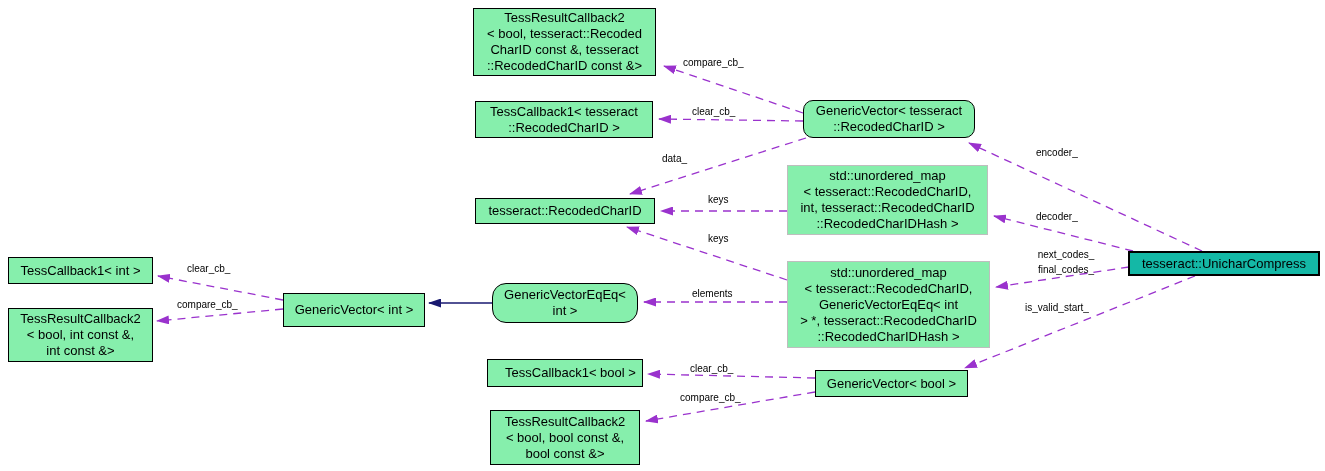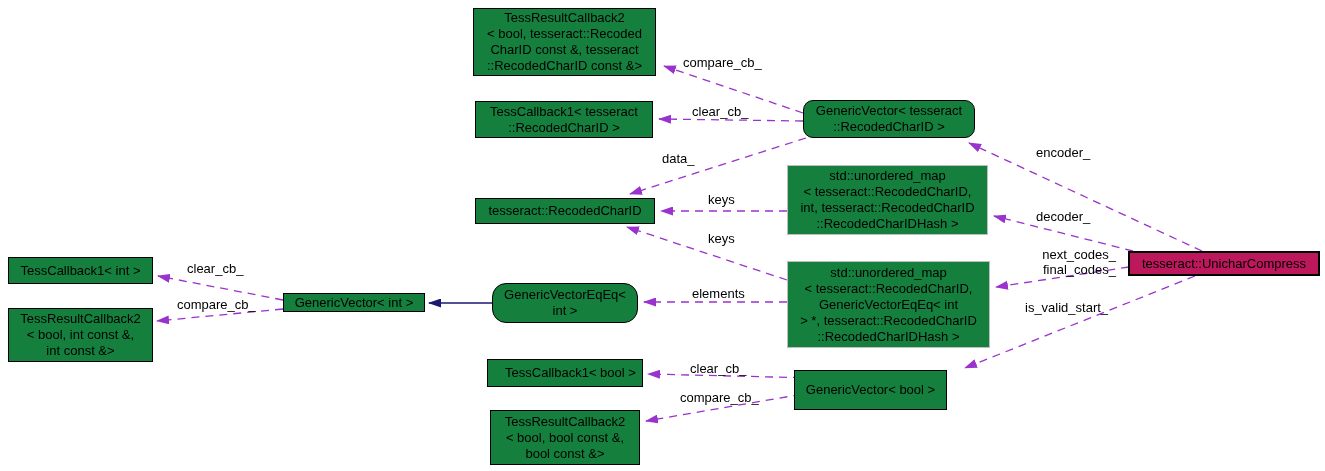--- a/index.html
+++ b/index.html
@@ -6,40 +6,40 @@
   #canvas{
     position:relative;
     width:1325px;height:471px;
     background:#ffffff;
     font-family:"Liberation Sans", sans-serif;
     color:#000;
     overflow:hidden;
   }
   .node{
     position:absolute;
-    background:#15803d;
+    background:#86efac;
     border:1px solid #000000;
     display:flex;
     align-items:center;
     justify-content:center;
     text-align:center;
     white-space:pre-line;
     font-size:13px;
     line-height:16px;
     padding:0 2px;
     box-sizing:border-box;
   }
   .node.gray{border-color:#bebebe;}
-  .node.main{background:#be185d;border-width:2px;}
+  .node.main{background:#14b8a6;border-width:2px;}
   .edge-label{
     position:absolute;
-    font-size:13px;
+    font-size:10px;
     line-height:15px;
     white-space:pre-line;
-    text-align:right;
+    text-align:center;
   }
   #edges{position:absolute;left:0;top:0;width:1325px;height:471px;}
   .edge{stroke:#9a32cd;stroke-width:1.3;fill:none;stroke-dasharray:8,6;}
   .edge.solid{stroke:#191970;stroke-dasharray:none;}
 </style>
 </head>
 <body>
 
 <div id="canvas">
 
@@ -85,25 +85,25 @@
   <div class="node gray" style="left:787px;top:261px;width:203px;height:87px;">std::unordered_map
 &lt; tesseract::RecodedCharID,
 GenericVectorEqEq&lt; int
 &gt; *, tesseract::RecodedCharID
 ::RecodedCharIDHash &gt;</div>
   <div class="node main" style="left:1128px;top:251px;width:192px;height:25px;">tesseract::UnicharCompress</div>
   <div class="node" style="left:8px;top:257px;width:145px;height:27px;">TessCallback1&lt; int &gt;</div>
   <div class="node" style="left:8px;top:308px;width:145px;height:54px;">TessResultCallback2
 &lt; bool, int const &amp;,
 int const &amp;&gt;</div>
-  <div class="node" style="left:283px;top:293px;width:142px;height:19px;">GenericVector&lt; int &gt;</div>
+  <div class="node" style="left:283px;top:293px;width:142px;height:34px;">GenericVector&lt; int &gt;</div>
   <div class="node" style="left:492px;top:283px;width:146px;height:40px;border-radius:14px;">GenericVectorEqEq&lt;
 int &gt;</div>
   <div class="node" style="left:487px;top:359px;width:156px;height:28px;padding-left:13px;">TessCallback1&lt; bool &gt;</div>
-  <div class="node" style="left:794px;top:370px;width:153px;height:40px;">GenericVector&lt; bool &gt;</div>
+  <div class="node" style="left:815px;top:370px;width:153px;height:27px;">GenericVector&lt; bool &gt;</div>
   <div class="node" style="left:490px;top:410px;width:150px;height:55px;">TessResultCallback2
 &lt; bool, bool const &amp;,
 bool const &amp;&gt;</div>
 
   <div class="edge-label" style="left:683px;top:55px;">compare_cb_</div>
   <div class="edge-label" style="left:692px;top:104px;">clear_cb_</div>
   <div class="edge-label" style="left:662px;top:142px;margin-top:9px;">data_</div>
   <div class="edge-label" style="left:708px;top:192px;">keys</div>
   <div class="edge-label" style="left:708px;top:231px;">keys</div>
   <div class="edge-label" style="left:1036px;top:145px;">encoder_</div>

